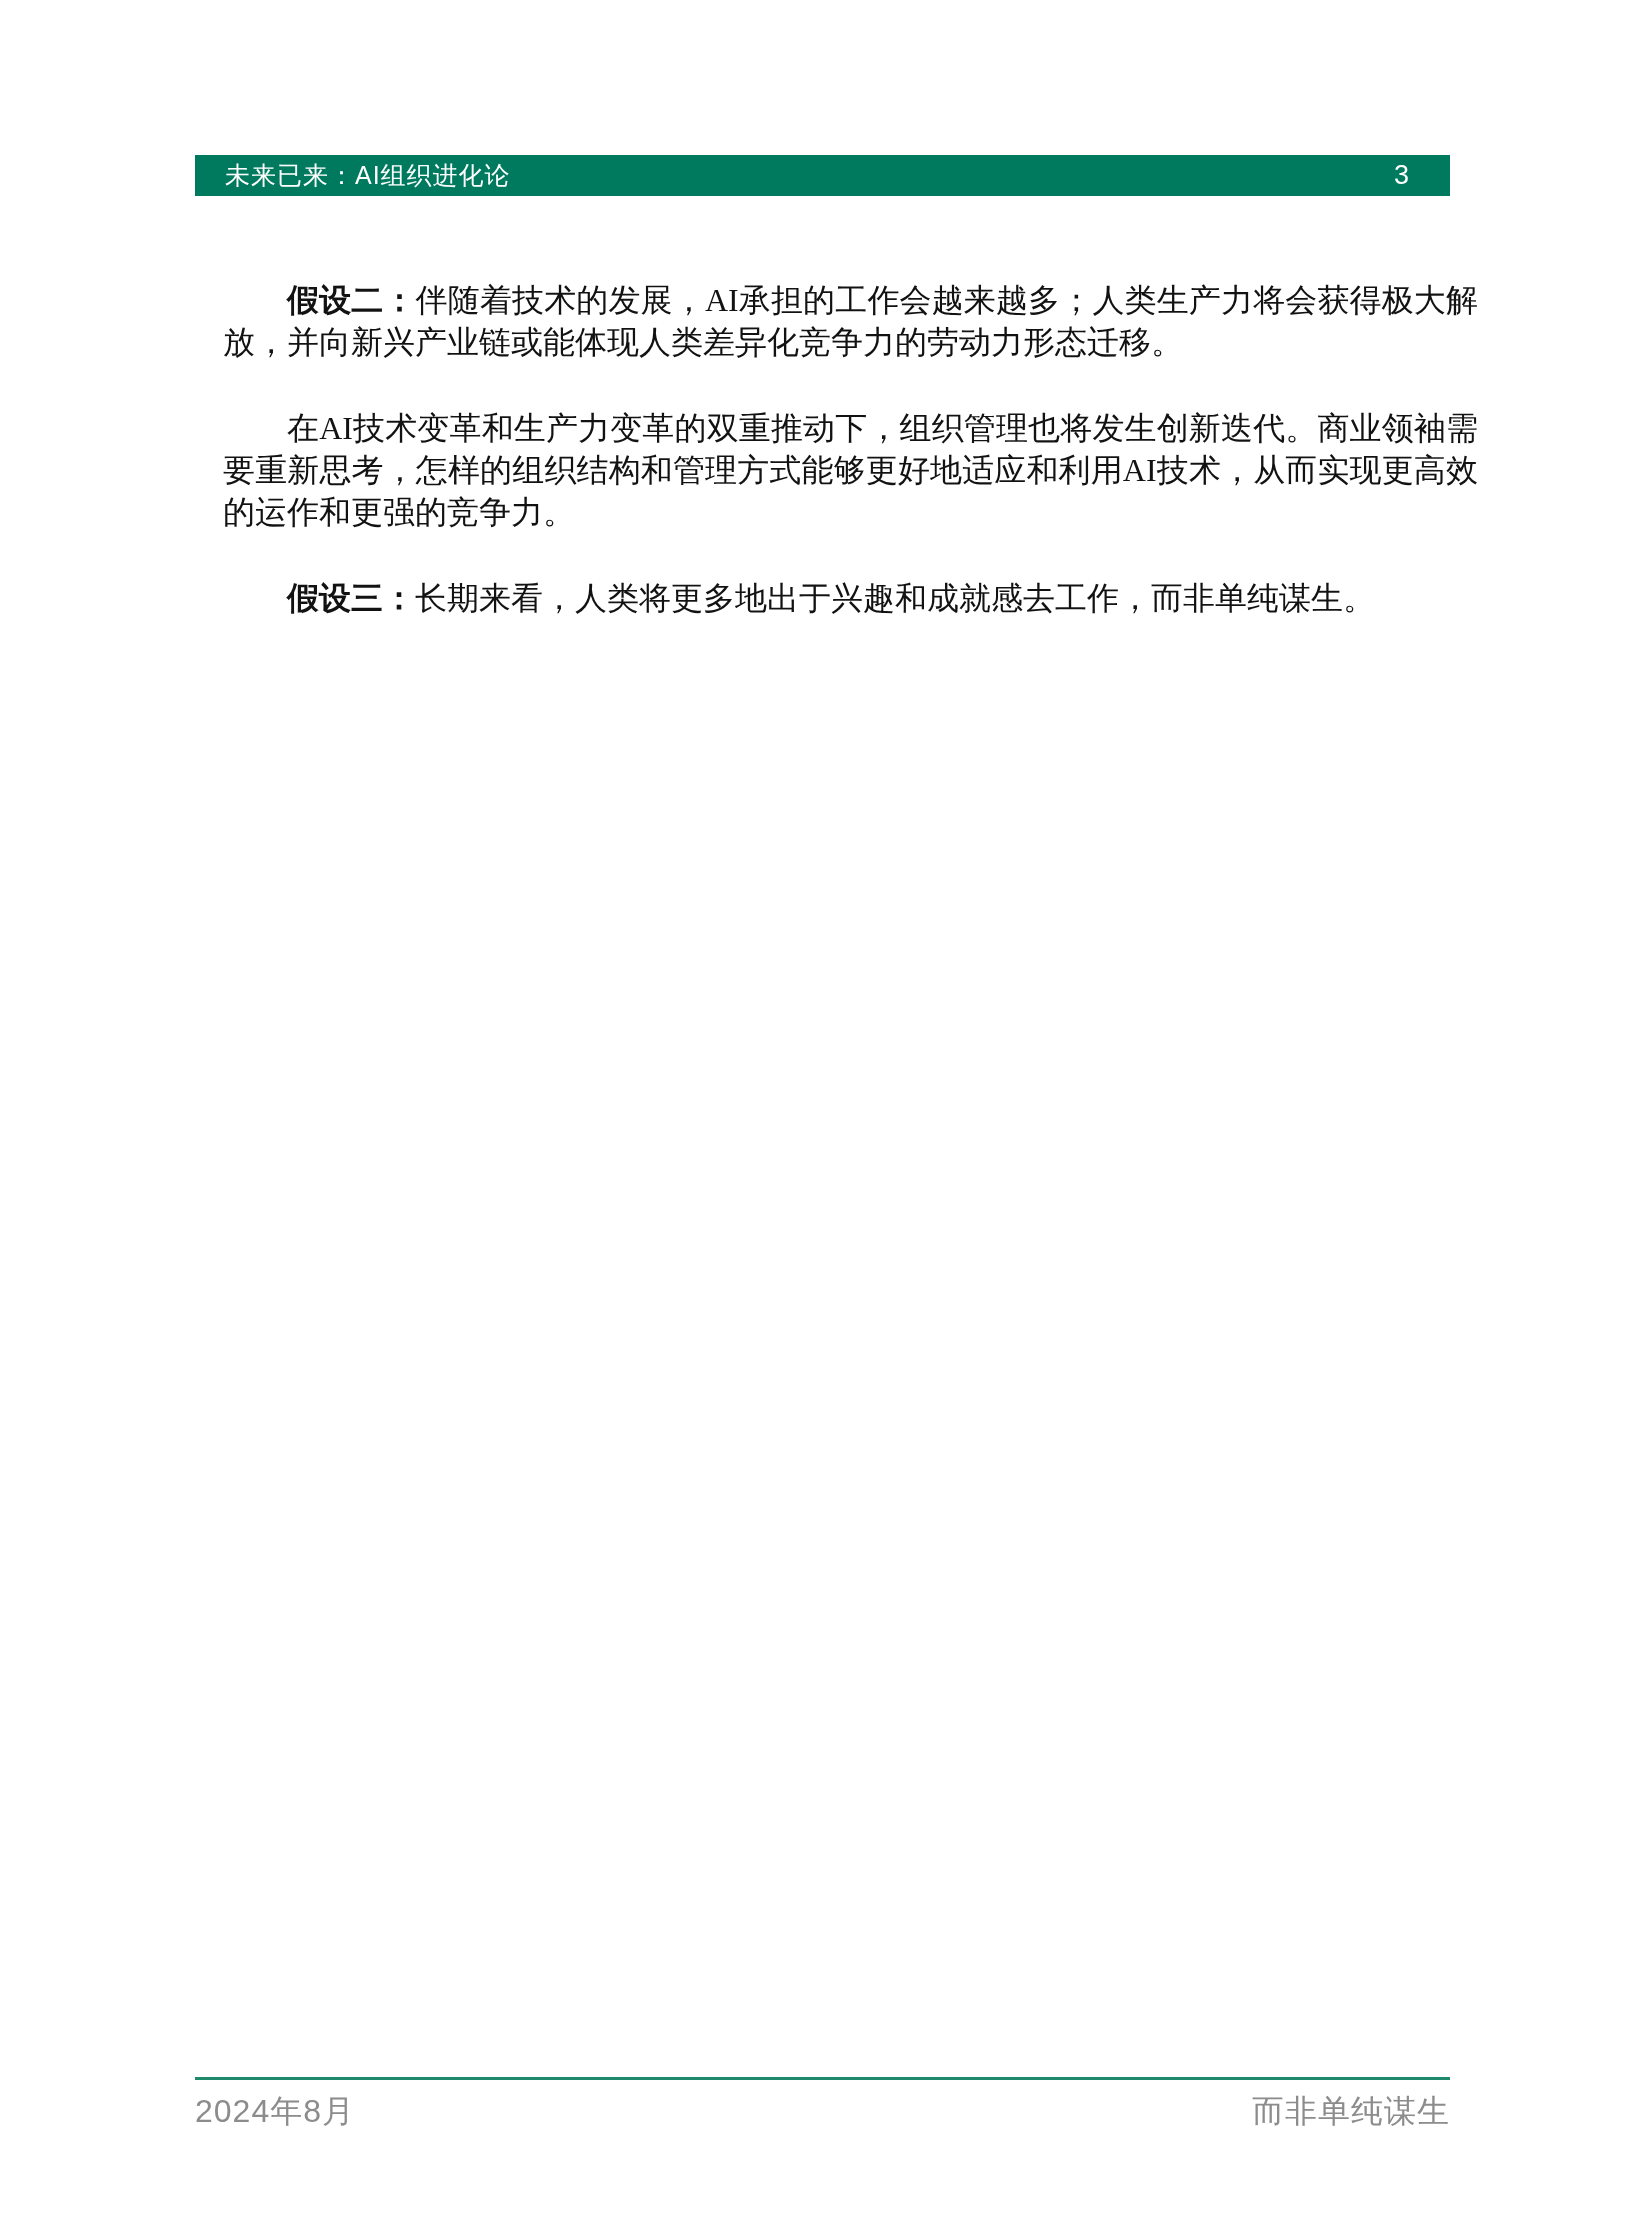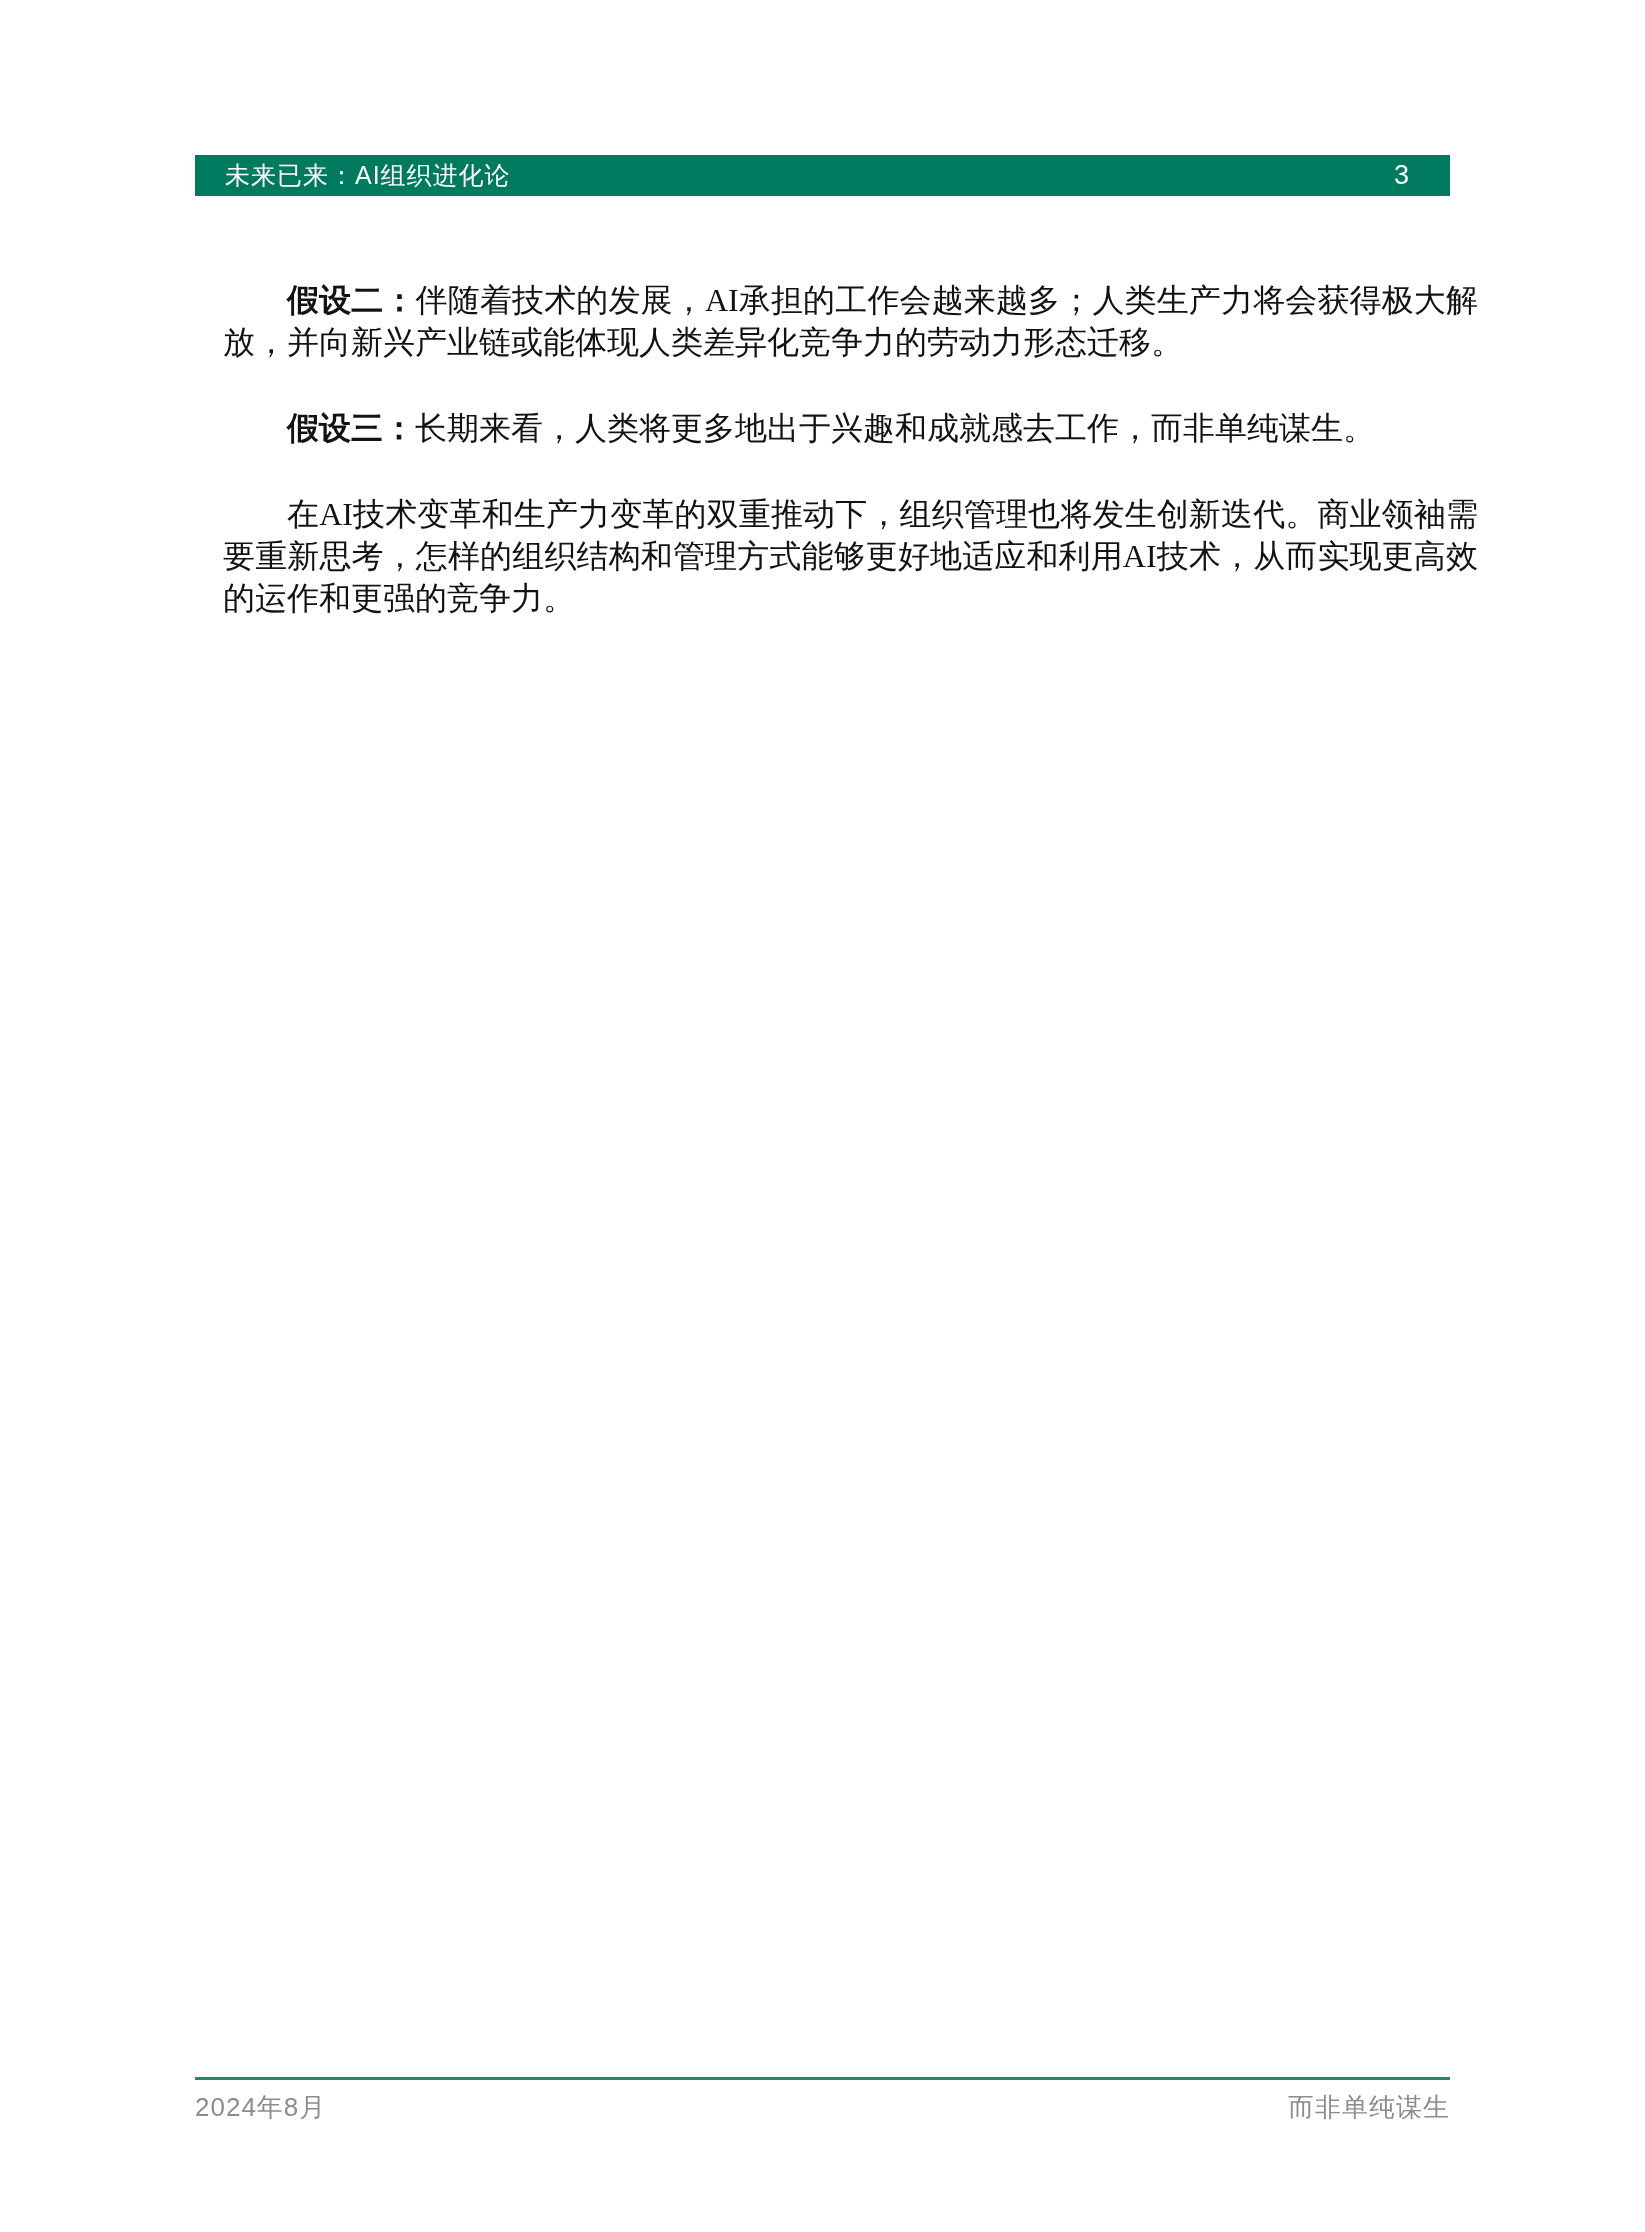--- a/index.html
+++ b/index.html
@@ -68,44 +68,44 @@
   }
   .footer-text {
     position: absolute;
     left: 195px;
     top: 2090px;
     width: 1255px;
     display: flex;
     align-items: flex-start;
     justify-content: space-between;
     font-family: "Liberation Sans", "DejaVu Sans", sans-serif;
-    font-size: 26px;
+    font-size: 32px;
     color: #8C8C8C;
     letter-spacing: 1px;
   }
 </style>
 </head>
 <body>
 
 <div class="page">
 
   <div class="header-bar">
     <span class="header-title">未来已来：AI组织进化论</span>
     <span class="header-pagenum">3</span>
   </div>
 
   <div class="content">
     <p>
       <span class="para-lead">假设二：</span><span>伴随着技术的发展，AI承担的工作会越来越多；人类生产力将会获得极大解放，并向新兴产业链或能体现人类差异化竞争力的劳动力形态迁移。</span>
     </p>
     <p>
-      <span class="para-lead">假设三：</span><span>长期来看，人类将更多地出于兴趣和成就感去工作，而非单纯谋生。</span>
+      <span class="para-lead"></span><span>在AI技术变革和生产力变革的双重推动下，组织管理也将发生创新迭代。商业领袖需要重新思考，怎样的组织结构和管理方式能够更好地适应和利用AI技术，从而实现更高效的运作和更强的竞争力。</span>
     </p>
     <p>
-      <span class="para-lead"></span><span>在AI技术变革和生产力变革的双重推动下，组织管理也将发生创新迭代。商业领袖需要重新思考，怎样的组织结构和管理方式能够更好地适应和利用AI技术，从而实现更高效的运作和更强的竞争力。</span>
+      <span class="para-lead">假设三：</span><span>长期来看，人类将更多地出于兴趣和成就感去工作，而非单纯谋生。</span>
     </p>
   </div>
 
   <div class="footer-rule"></div>
 
   <div class="footer-text">
     <span>2024年8月</span>
     <span>而非单纯谋生</span>
   </div>
 

